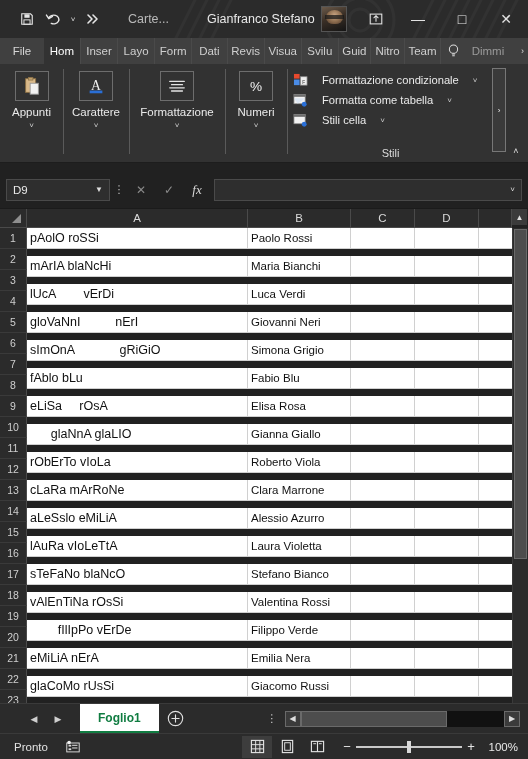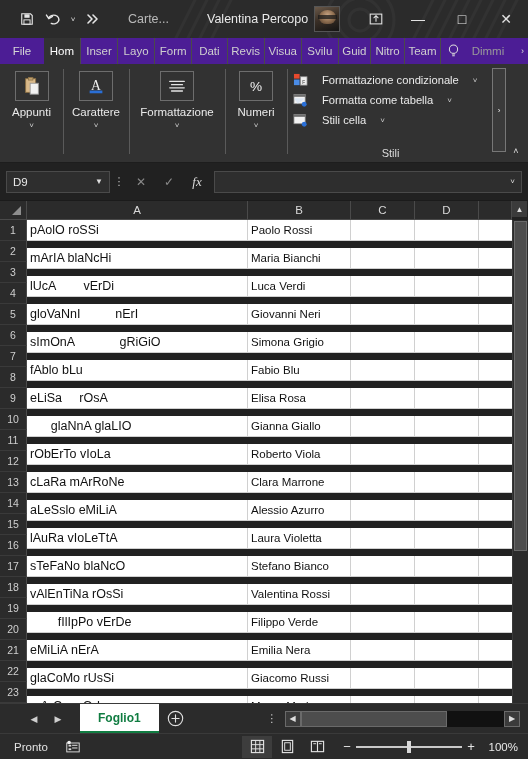--- a/index.html
+++ b/index.html
@@ -39,21 +39,21 @@
   }
   .tb-right { margin-left:auto; display: flex; align-items: center; z-index:2; height:38px;}
   .win-btn {
     width: 44px; height: 38px; display: flex; align-items: center; justify-content: center;
     color: #e3e3e3; font-size: 14px;
   }
   .share-btn { width: 40px; height: 38px; display:flex; align-items:center; justify-content:center; }
 
   
   .ribbon-tabs {
-    height: 26px; background: #4c1d95; display: flex; align-items: stretch; flex: none;
+    height: 26px; background: #404040; display: flex; align-items: stretch; flex: none;
     position: relative; overflow:hidden;
   }
   .rtab {
     display: flex; align-items: center; justify-content: center;
     color: #cfcfcf; font-size: 11.5px; padding: 0 3px;
     border-right: 1px solid #4a4a4a; white-space: nowrap; overflow: hidden;
   }
   .rtab.file { width: 50px; border-right: none; color:#d6d6d6; }
   .rtab.sel { background: #323232; color: #fff; }
   .rtab.bulb { width: 28px; border-right: none; color:#d8d8d8; font-size: 12px;}
@@ -98,20 +98,21 @@
   }
   .ribbon-collapse {
     position: absolute; right: 4px; bottom: 4px; width: 16px; height: 14px;
     color: #dcdcdc; font-size: 9px; display:flex; align-items:center; justify-content:center;
   }
 
   
   .formulabar {
     height: 38px; background: #212121; display: flex; align-items: center; flex: none; padding: 0 6px;
     border-bottom: 1px solid #1b1b1b;
+    margin-top: 8px;
   }
   .namebox {
     width: 104px; height: 22px; background: #2e2e2e; border: 1px solid #4a4a4a;
     display: flex; align-items: center; padding: 0 6px; color: #e9e9e9; font-size: 11.5px;
   }
   .namebox .nb-caret { margin-left:auto; font-size: 8px; color:#ddd; }
   .fb-dots { width: 18px; text-align:center; color:#bdbdbd; font-size: 11px; letter-spacing:0; }
   .fb-actions { display: flex; align-items:center; gap: 2px; }
   .fb-ic { width: 26px; height: 22px; display:flex; align-items:center; justify-content:center; font-size: 12px; }
   .fb-x { color: #8a8a8a; }
@@ -233,21 +234,21 @@
       <div class="tb-chevron">˅</div>
       <div class="tb-btn">
         <svg width="14" height="12" viewBox="0 0 14 12">
             <path d="M2 2 L6 6 L2 10" fill="none" stroke="#e6e6e6" stroke-width="1.6" stroke-linejoin="round" stroke-linecap="round"></path>
             <path d="M7 2 L11 6 L7 10" fill="none" stroke="#e6e6e6" stroke-width="1.6" stroke-linejoin="round" stroke-linecap="round"></path>
           </svg>
       </div>
     </div>
 
     <div class="tb-file">Carte...</div>
-    <div class="tb-user">Valentina Percopo</div>
+    <div class="tb-user">Gianfranco Stefano</div>
     <div class="avatar"></div>
 
     <div class="tb-right">
       <div class="share-btn">
         <svg width="16" height="16" viewBox="0 0 18 18">
             <rect x="2.5" y="3.5" width="13" height="11" fill="none" stroke="#e3e3e3" stroke-width="1.2"></rect>
             <path d="M9 11.5 V5.5 M6.6 7.6 L9 5.2 L11.4 7.6" fill="none" stroke="#e3e3e3" stroke-width="1.2" stroke-linecap="round" stroke-linejoin="round"></path>
           </svg>
       </div>
       <div class="win-btn">—</div>

